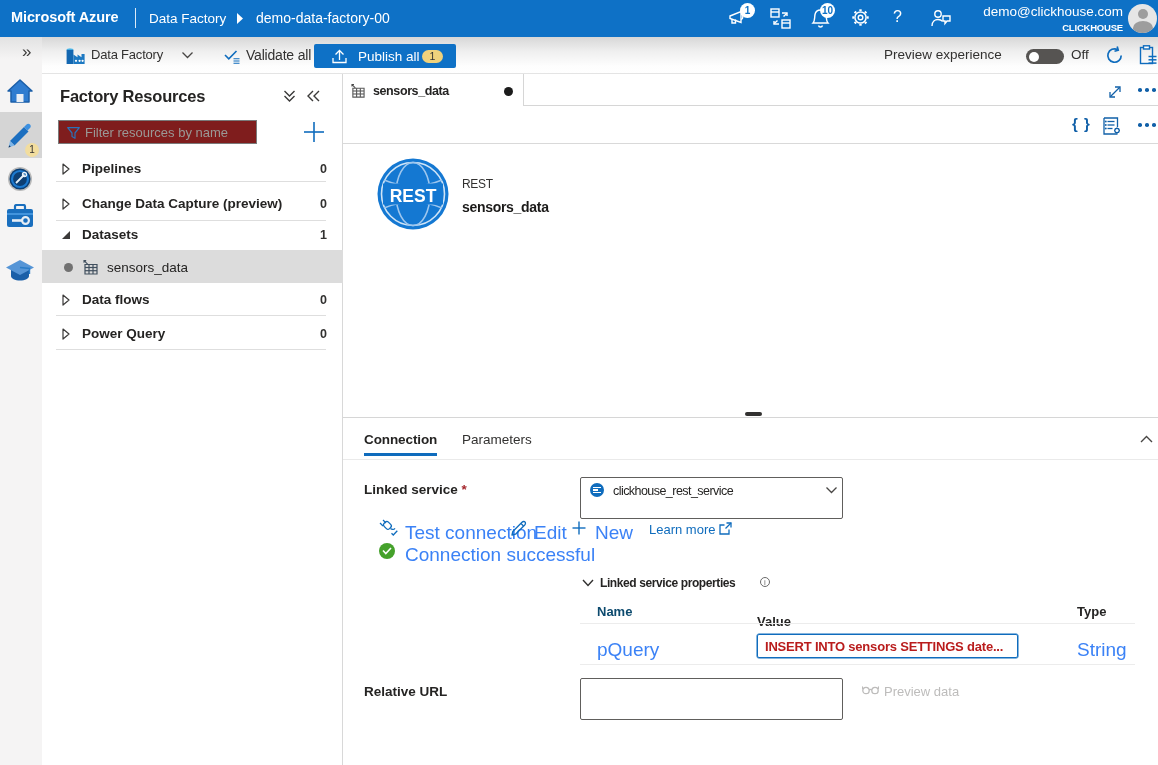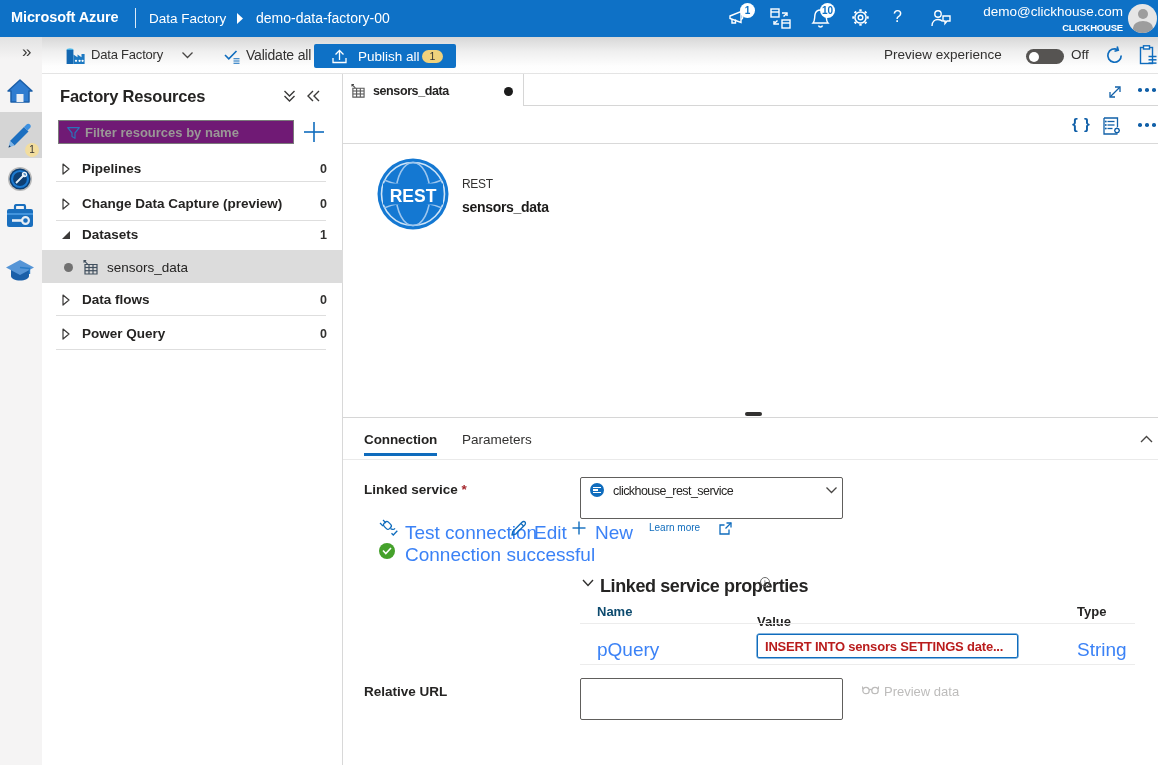--- a/index.html
+++ b/index.html
@@ -15,21 +15,21 @@
 
 #toolbar{position:absolute;left:0;top:37px;width:1158px;height:37px;background:linear-gradient(180deg,#d7d7d7 0%,#efefef 40%,#fdfdfd 80%,#ffffff 100%);border-bottom:1px solid #e4e4e4;}
 #toolbar .ti{position:absolute;font-size:13.5px;color:#323130;white-space:nowrap;}
 #publishbtn{position:absolute;left:314px;top:7px;width:142px;height:24px;background:#0e71c6;border-radius:2px;color:#fff;padding-left:48px;}
 
 #rail{position:absolute;left:0;top:37px;width:42px;height:728px;background:#f5f4f4;background:linear-gradient(180deg,#e2e2e2 0,#f5f4f4 22px,#f5f4f4 100%);}
 #railsel{position:absolute;left:0;top:75px;width:42px;height:46px;background:#d5d5d5;}
 
 #panel{position:absolute;left:42px;top:74px;width:301px;height:691px;background:#fff;border-right:1px solid #d8d8d8;}
 #paneltitle{position:absolute;left:18px;top:13px;font-size:16.5px;font-weight:bold;color:#252423;letter-spacing:-0.2px;}
-#filter{position:absolute;left:16px;top:46px;width:236px;height:24px;border:1px solid #7a7a7a;background:#701a75;font-weight:bold;}
+#filter{position:absolute;left:16px;top:46px;width:199px;height:24px;border:1px solid #7a7a7a;background:#7f1d1d;}
 #filter span{position:absolute;left:26px;top:4px;font-size:13px;color:#9a9896;}
 .trow{position:absolute;left:0;width:301px;height:33px;}
 .trow .lbl{position:absolute;left:40px;top:9px;font-size:13.5px;font-weight:bold;color:#252423;}
 .trow .cnt{position:absolute;right:16px;top:10px;font-size:12.5px;font-weight:bold;color:#323130;}
 .tdiv{position:absolute;left:14px;width:270px;height:0;border-top:1px solid #dedede;}
 
 #main{position:absolute;left:343px;top:74px;width:815px;height:691px;background:#fff;}
 #tabline{position:absolute;left:180px;top:31px;width:635px;border-top:1px solid #d6d6d6;}
 #tabright{position:absolute;left:180px;top:0;height:31px;border-left:1px solid #d6d6d6;}
 #iconrowline{position:absolute;left:0;top:69px;width:815px;border-top:1px solid #d9d9d9;}
@@ -407,40 +407,40 @@
           </g>
     </svg>
     <div class="abs f13" style="left:191px;top:104px;">Edit</div>
     <svg class="abs" style="left:229px;top:103px;" width="14" height="14" viewBox="0 0 14 14">
           <g stroke="#0f6cbd" stroke-width="1.4">
             <path d="M7 0.5 L7 13.5"></path>
             <path d="M0.5 7 L13.5 7"></path>
           </g>
         </svg>
     <div class="abs f13" style="left:252px;top:104px;">New</div>
-    <div class="abs" style="left:306px;top:104px;font-size:10px;color:#0f6cbd;">Learn more</div>
+    <div class="abs" style="left:306px;top:104px;font-size:13px;color:#0f6cbd;">Learn more</div>
     <svg class="abs" style="left:376px;top:104px;" width="13" height="13" viewBox="0 0 13 13">
       <g stroke="#0f6cbd" fill="none" stroke-width="1.3">
             <path d="M10 7.5 L10 12 L1 12 L1 3 L5.5 3"></path>
             <path d="M7.5 1 L12 1 L12 5.5"></path>
             <path d="M12 1 L6.5 6.5"></path>
           </g>
     </svg>
 
     <div class="abs" style="left:36px;top:125px;width:16px;height:16px;border-radius:50%;background:#45a12b;">
       <svg class="abs" style="left:3px;top:4px;" width="10" height="8" viewBox="0 0 10 8">
             <path d="M1 3.5 L3.8 6.5 L9 1" fill="none" stroke="#fff" stroke-width="1.6"></path>
           </svg>
     </div>
     <div class="abs f13" style="left:62px;top:126px;">Connection successful</div>
 
     <svg class="abs" style="left:239px;top:161px;" width="12" height="8" viewBox="0 0 12 8">
           <path d="M1 1 L6 6.5 L11 1" fill="none" stroke="#323130" stroke-width="1.4"></path>
         </svg>
-    <div class="abs" style="left:257px;top:158px;font-size:18px;font-weight:bold;letter-spacing:-0.4px;color:#252423;">Linked service properties</div>
+    <div class="abs" style="left:257px;top:158px;font-size:12px;font-weight:bold;letter-spacing:-0.4px;color:#252423;">Linked service properties</div>
     <div class="abs" style="left:417px;top:159px;width:10px;height:10px;border:1px solid #6b6b6b;border-radius:50%;font-size:8px;color:#6b6b6b;text-align:center;line-height:10px;">i</div>
     <div class="abs" style="left:254px;top:186px;font-size:13px;font-weight:bold;color:#0c4a6e;">Name</div>
     <div class="abs" style="left:414px;top:196px;font-size:13px;font-weight:bold;color:#252423;">Value</div>
     <div class="abs" style="left:734px;top:186px;font-size:13px;font-weight:bold;color:#252423;">Type</div>
     <div class="abs" style="left:237px;top:205px;width:555px;border-top:1px solid #ececec;"></div>
     <div class="abs f13" style="left:254px;top:221px;">pQuery</div>
     <div class="abs" style="left:414px;top:216px;width:261px;height:24px;border:1px solid #0f6cbd;border-radius:2px;box-shadow:0 0 0 0.5px #0f6cbd;">
       <div class="abs" style="left:7px;top:4px;font-size:13px;font-weight:bold;letter-spacing:-0.2px;color:#b91c1c;white-space:nowrap;">INSERT INTO sensors SETTINGS date...</div>
     </div>
     <div class="abs f13" style="left:734px;top:221px;">String</div>

